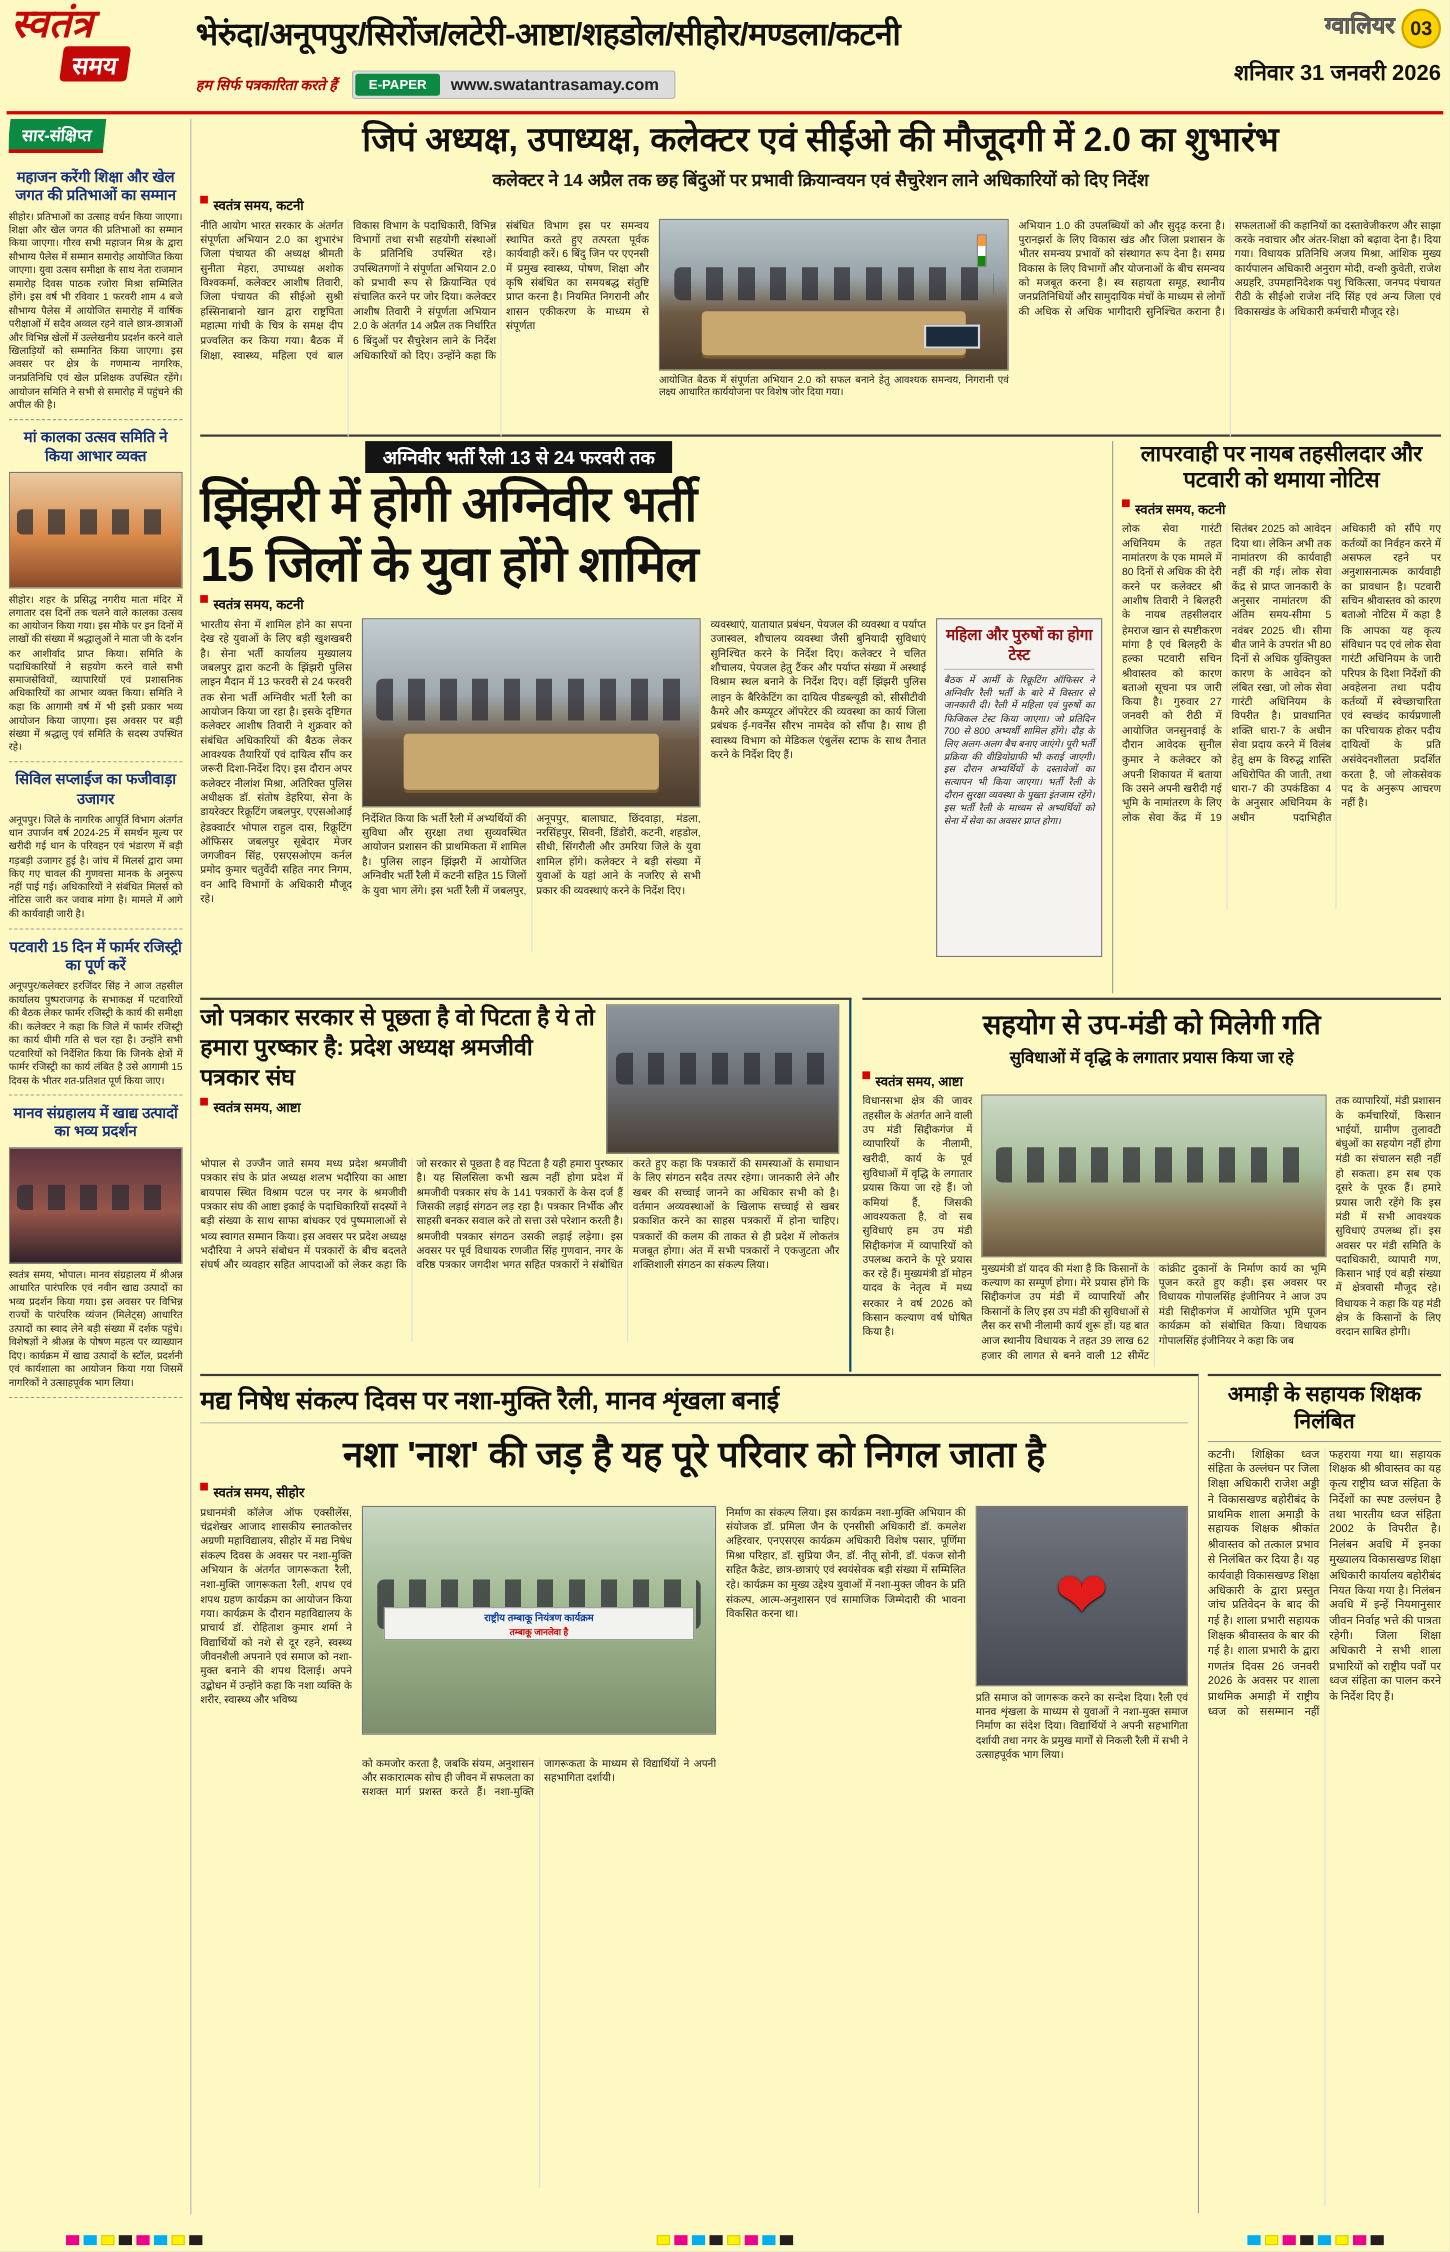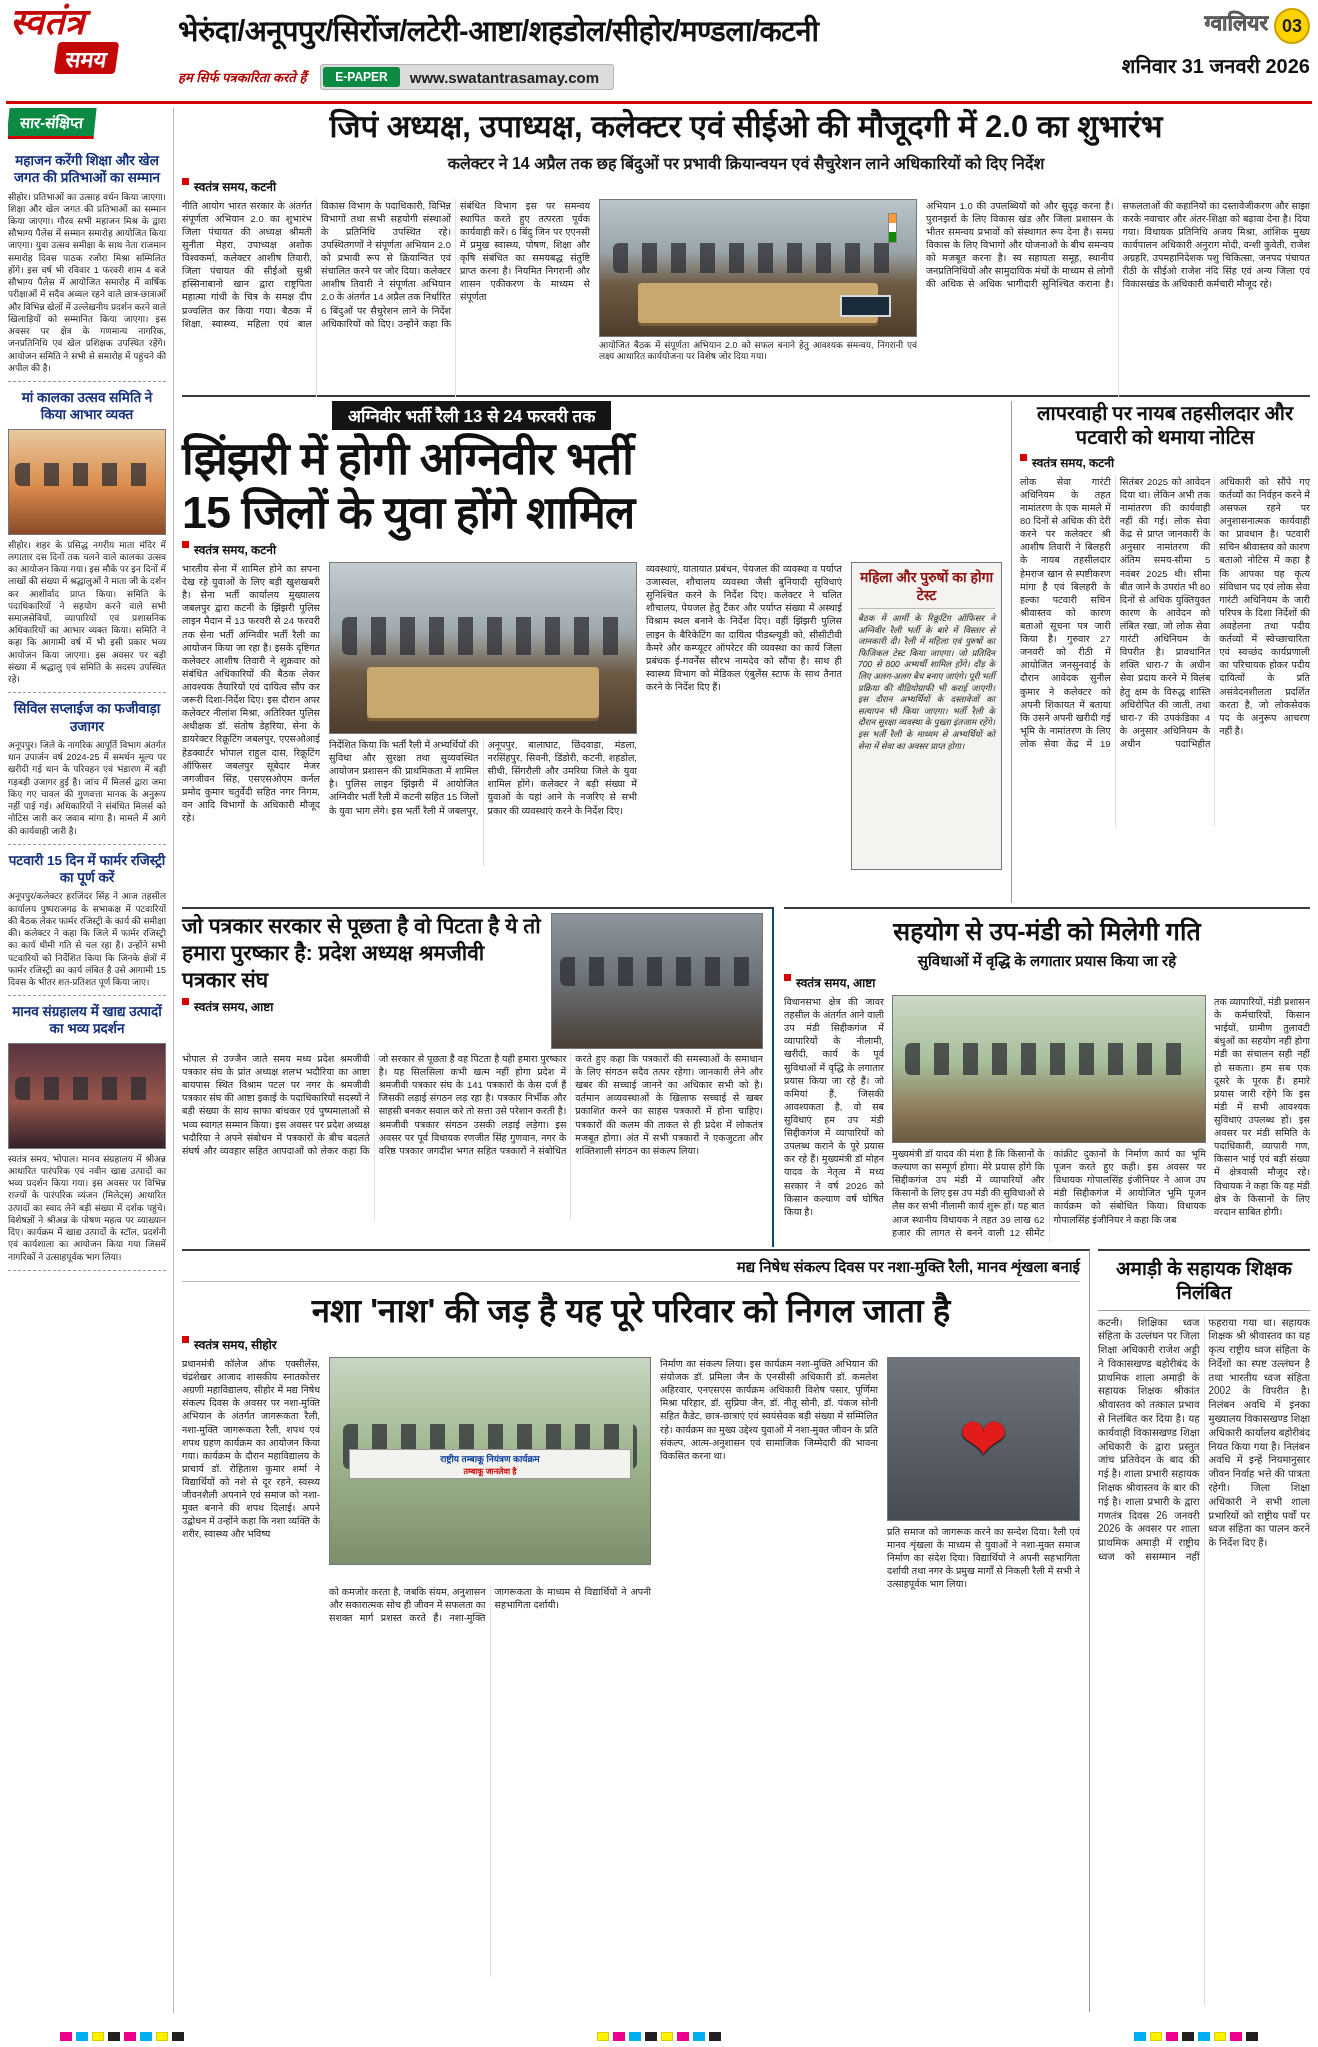--- a/index.html
+++ b/index.html
@@ -1,19 +1,19 @@
 <!DOCTYPE html>
 <html><head>
 <meta charset="utf-8">
 <style>
   * { margin:0; padding:0; box-sizing:border-box; }
   html,body { background:#d8d8d8; }
   .page {
     position:relative; width:1318px; height:2047px; margin:0 auto;
-    background:#ffffff; color:#111;
+    background:#fef9c3; color:#111;
     font-family:"Liberation Sans","DejaVu Sans",sans-serif;
     overflow:hidden;
   }
   
   .masthead { position:absolute; left:0; top:0; width:100%; height:100px; }
   .logo { position:absolute; left:10px; top:4px; width:160px; height:92px; }
   .logo-top { color:#c40808; font-weight:800; font-style:italic; font-size:36px; line-height:1; }
   .logo-bottom { color:#fff; background:#c40808; display:inline-block; font-weight:800; font-size:22px; margin-left:46px; margin-top:2px; padding:1px 10px; border-radius:4px; transform:skew(-8deg); }
   .cities { position:absolute; left:178px; top:10px; width:950px; font-size:29px; font-weight:800; letter-spacing:-0.5px; white-space:nowrap; }
   .mast-right { position:absolute; right:8px; top:8px; text-align:right; }
@@ -75,21 +75,21 @@
   .jour-headline { font-size:21px; font-weight:800; line-height:1.28; }
   .jour-photo { height:136px; background:linear-gradient(180deg,#8d949c 0%,#6f757c 45%,#4a3f36 100%); }
   .jour-body { height:168px; margin-top:3px; }
   .mandi { position:absolute; left:784px; top:907px; width:526px; height:340px; border-top:2px solid #3a3a3a; padding-top:4px; }
   .mandi-headline { font-size:25px; font-weight:800; text-align:center; }
   .mandi-subhead { font-size:15px; font-weight:800; text-align:center; margin-top:3px; }
   .mandi-grid { display:grid; grid-template-columns:100px 314px 1fr; gap:8px; margin-top:3px; height:252px; }
   .mandi-photo { height:148px; background:linear-gradient(180deg,#ccd8c5 0%,#a8bf9c 45%,#8d7b5a 78%,#6b5b41 100%); }
   
   .nasha { position:absolute; left:182px; top:1249px; width:908px; height:763px; border-top:2px solid #3a3a3a; border-right:1px solid #999; padding:5px 9px 0 0; }
-  .nasha-banner { font-size:15px; font-weight:800; text-align:right; }
+  .nasha-banner { font-size:23px; font-weight:800; text-align:left; }
   .nasha-headline { font-size:33px; font-weight:800; text-align:center; margin-top:5px; border-top:1px solid #bbb; padding-top:5px; }
   .nasha-grid { display:grid; grid-template-columns:138px 322px 218px 1fr; gap:9px; margin-top:4px; height:612px; }
   .rally-photo { height:208px; background:linear-gradient(180deg,#c7d6c2 0%,#9fb790 45%,#7d8f6d 100%); }
   .banner-strip { position:absolute; left:6%; right:6%; top:44%; background:#f2f2ee; border:1px solid #999; padding:2px 4px; text-align:center; }
   .banner-strip .l1 { display:block; color:#0a3e9c; font-weight:800; font-size:9px; }
   .banner-strip .l2 { display:block; color:#c00; font-weight:800; font-size:8px; }
   .heart-photo { height:164px; background:linear-gradient(180deg,#70747c 0%,#474b53 100%); display:flex; align-items:center; justify-content:center; }
   .heart-glyph { color:#e21b1b; font-size:58px; line-height:1; text-shadow:0 1px 2px #000; }
   .amadi { position:absolute; left:1098px; top:1249px; width:212px; height:763px; border-top:2px solid #3a3a3a; padding-top:6px; }
   .amadi-headline { font-size:19px; font-weight:800; text-align:center; line-height:1.25; border-bottom:1px solid #999; padding-bottom:5px; }

